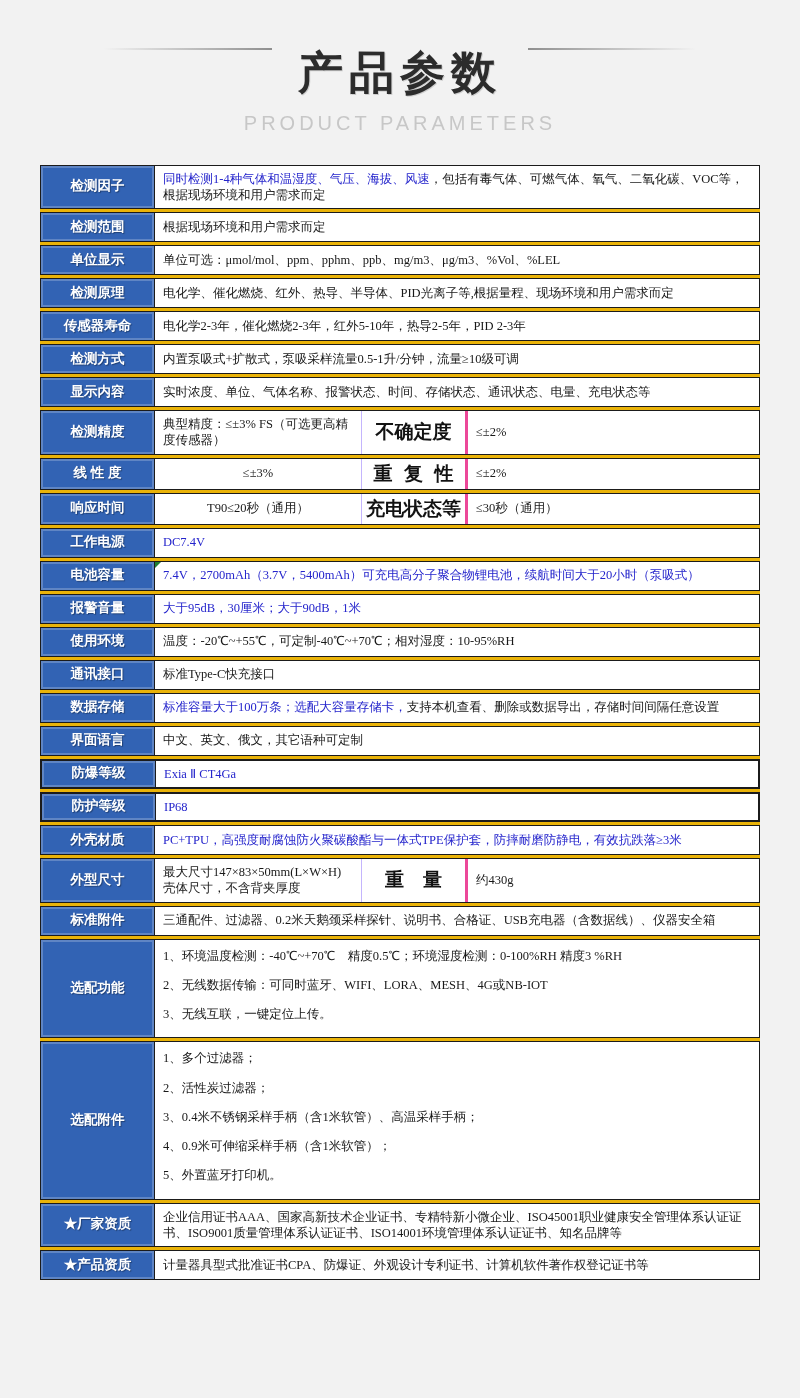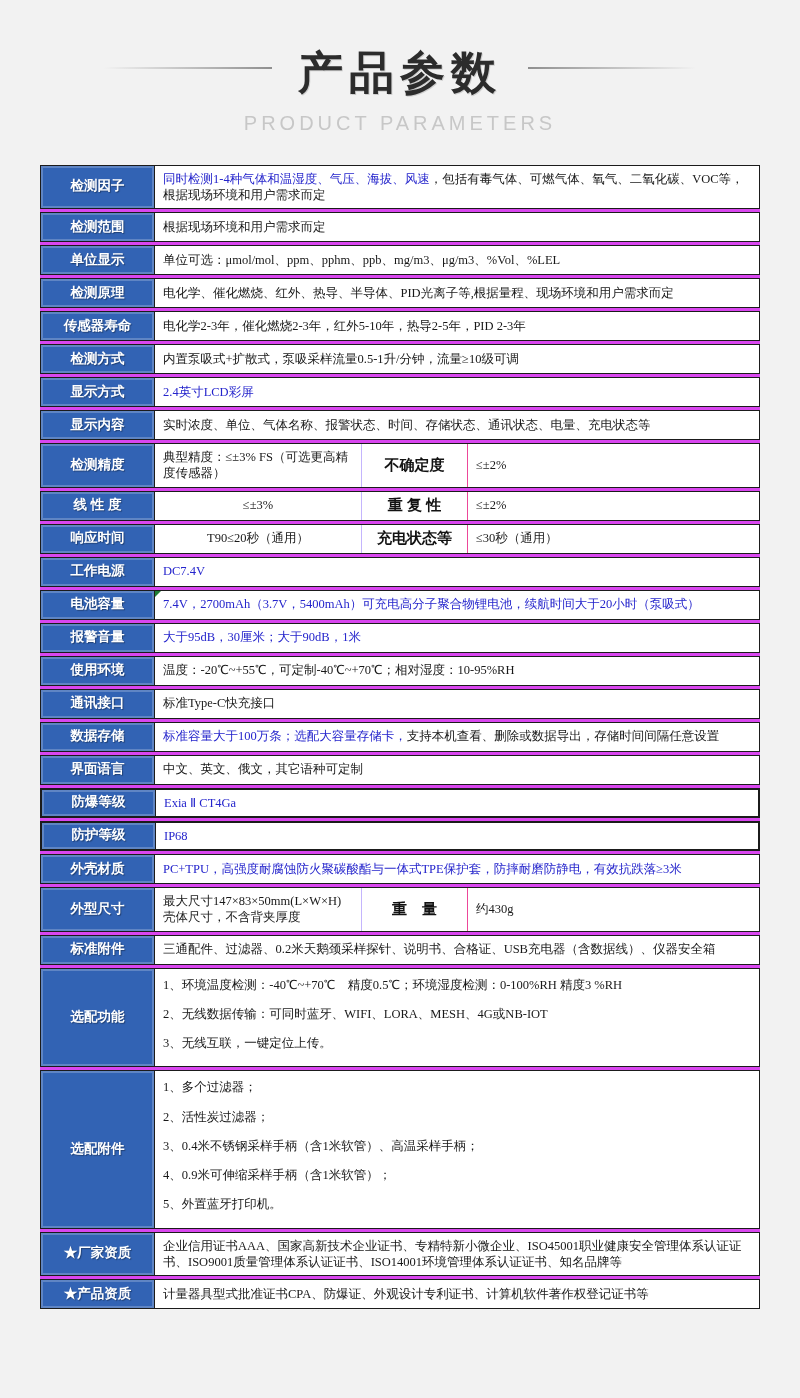--- a/index.html
+++ b/index.html
@@ -4,36 +4,36 @@
 <style>
   * { box-sizing: border-box; }
   html, body { margin: 0; padding: 0; }
   body {
     width: 800px; min-height: 1398px;
     background: #f2f2f2;
     font-family: "Liberation Sans", sans-serif;
   }
   
   .hero { padding-top: 48px; text-align: center; }
-  .hero-title-row { display: flex; align-items: center; justify-content: center; gap: 26px; }
+  .hero-title-row { display: flex; align-items: flex-start; justify-content: center; gap: 26px; }
   .hero-line { width: 168px; height: 2px; margin-bottom: 10px; }
   .hero-line.left  { background: linear-gradient(to left,  #8f8f8f, rgba(180,180,180,0)); }
   .hero-line.right { background: linear-gradient(to right, #8f8f8f, rgba(180,180,180,0)); }
   .hero-title {
     font-size: 45px; font-weight: bold; color: #2c2c2c;
     letter-spacing: 6px; line-height: 1.1;
     text-shadow: 1px 1px 0 rgba(0,0,0,.15);
   }
   .hero-sub {
     margin-top: 14px; font-size: 20px; color: #c7c7c7;
     letter-spacing: 4px; font-weight: normal;
   }
   
   .spec-table {
-    width: 720px; margin: 30px auto 0; background: #d946ef;
+    width: 720px; margin: 30px auto 0; background: #eab308;
   }
   .spec-row {
     display: flex; align-items: stretch;
     background: #ffffff;
     border: 1px solid #1b1b1b;
     margin-bottom: 3px;
     min-height: 30px;
   }
   .spec-row.emph { border-width: 2px; }
   .spec-row:last-child { margin-bottom: 0; }
@@ -53,23 +53,23 @@
     padding: 5px 8px;
     font-family: "Liberation Serif", serif;
     font-size: 12.5px; line-height: 1.3; color: #181818;
     position: relative;
   }
   .row-cell.mid { flex: 0 0 207px; border-right: 1px solid #c4b5fd; }
   .row-cell.center { justify-content: center; text-align: center; }
   .row-sublabel {
     flex: 0 0 106px;
     display: flex; align-items: center; justify-content: center;
-    font-size: 15px; font-weight: bold; color: #121212;
-    border-right: 1px solid #ec4899;
-    font-family: Liberation Sans, sans-serif;
+    font-size: 19px; font-weight: bold; color: #121212;
+    border-right: 3px solid #ec4899;
+    font-family: Liberation Mono, monospace;
     text-align: center; padding: 2px;
   }
   .seg-blue { color: #2424cc; }
   .seg-black { color: #181818; }
   .row-cell.list { display: block; padding: 8px 8px 2px; }
   .row-cell.list p { margin: 0 0 13px; }
   .corner-marker {
     position: absolute; top: 0; left: 0;
     width: 0; height: 0;
     border-top: 6px solid #1e7e34;
@@ -119,26 +119,20 @@
         <span><span class="seg-black">电化学2-3年，催化燃烧2-3年，红外5-10年，热导2-5年，PID 2-3年</span></span>
       </div>
     </div>
     <div class="spec-row">
       <div class="row-label">检测方式</div>
       <div class="row-cell">
         <span><span class="seg-black">内置泵吸式+扩散式，泵吸采样流量0.5-1升/分钟，流量≥10级可调</span></span>
       </div>
     </div>
     <div class="spec-row">
-      <div class="row-label">显示方式</div>
-      <div class="row-cell">
-        <span><span class="seg-blue">2.4英寸LCD彩屏</span></span>
-      </div>
-    </div>
-    <div class="spec-row">
       <div class="row-label">显示内容</div>
       <div class="row-cell">
         <span><span class="seg-black">实时浓度、单位、气体名称、报警状态、时间、存储状态、通讯状态、电量、充电状态等</span></span>
       </div>
     </div>
     <div class="spec-row">
       <div class="row-label">检测精度</div>
       <div class="row-cell mid">
         <span><span class="seg-black">典型精度：≤±3% FS（可选更高精度传感器）</span></span>
       </div>

